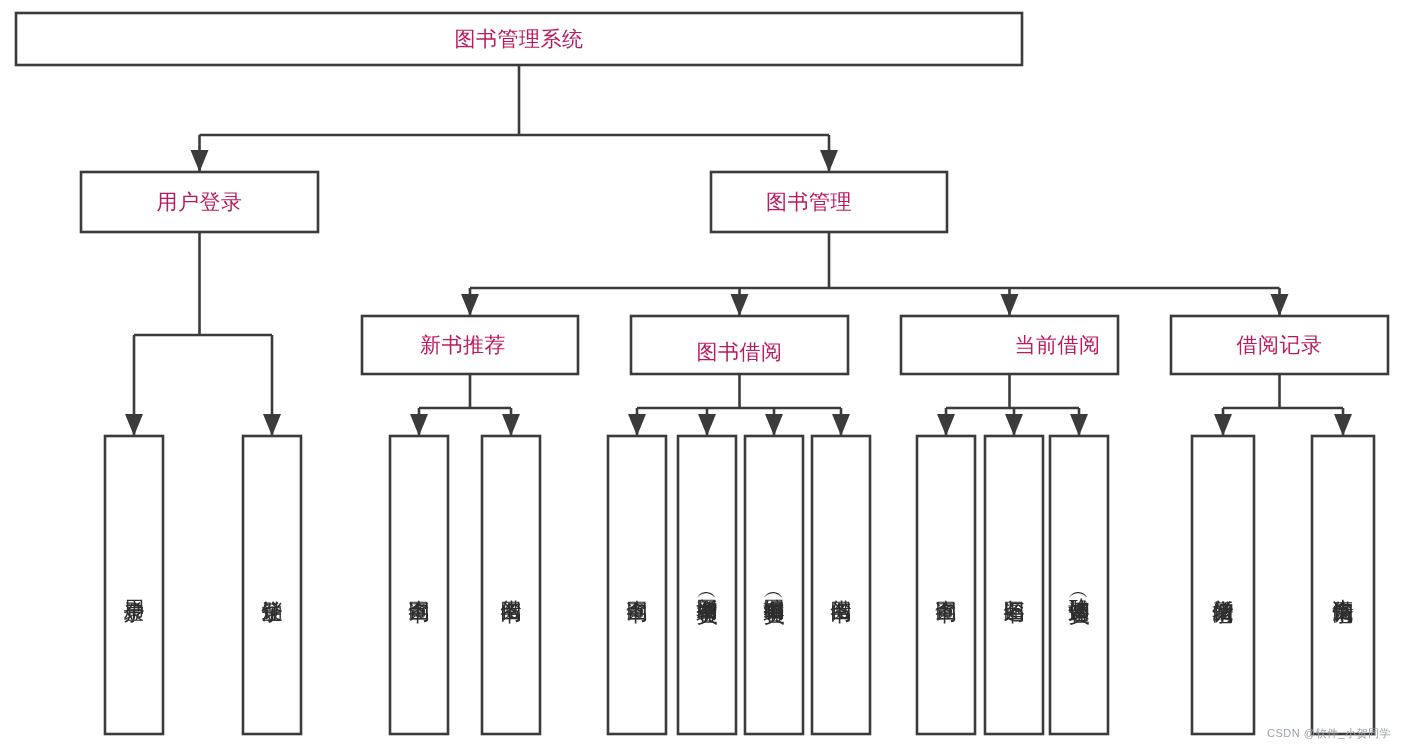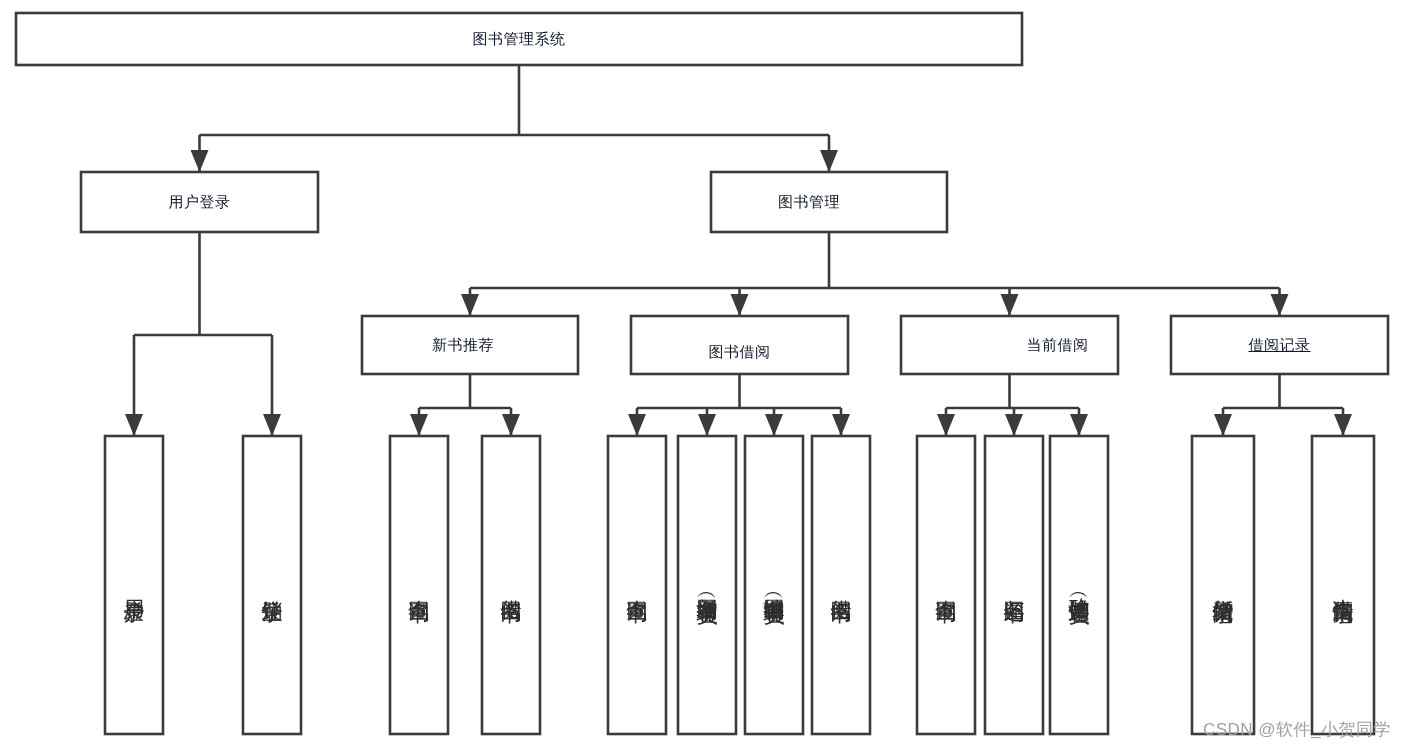--- a/index.html
+++ b/index.html
@@ -39,22 +39,22 @@
   }
   .arrow-head {
     fill: #3b3b3b;
     stroke: none;
   }
   .node-label-h {
     position: absolute;
     display: flex;
     align-items: center;
     justify-content: center;
-    color: #0f172a;
-    font-size: 15px;
+    color: #be185d;
+    font-size: 21px;
     line-height: 1.15;
     letter-spacing: 0.5px;
     white-space: nowrap;
     pointer-events: none;
   }
   .node-label-v {
     position: absolute;
     display: flex;
     align-items: center;
     justify-content: center;
@@ -63,21 +63,21 @@
     letter-spacing: 1px;
     writing-mode: vertical-rl;
     text-orientation: upright;
     pointer-events: none;
     overflow: hidden;
   }
   .watermark {
     position: absolute;
     right: 14px;
     bottom: 6px;
-    font-size: 17px;
+    font-size: 11px;
     color: #9aa0a6;
     letter-spacing: 0.5px;
     white-space: nowrap;
   }
 </style>
 </head>
 <body>
 
 <div id="diagram-root">
 
@@ -160,21 +160,21 @@
       </g>
   </svg>
 
   <div id="label-layer">
       <div class="node-label-h" style="left: 16px; top: 13px; width: 1006px; height: 52px;">图书管理系统</div>
       <div class="node-label-h" style="left: 81px; top: 172px; width: 237px; height: 60px;">用户登录</div>
       <div class="node-label-h" style="left: 711px; top: 172px; width: 196px; height: 60px;">图书管理</div>
       <div class="node-label-h" style="left: 362px; top: 316px; width: 202px; height: 58px;">新书推荐</div>
       <div class="node-label-h" style="left: 631px; top: 316px; width: 217px; height: 72px;">图书借阅</div>
       <div class="node-label-h" style="left: 901px; top: 316px; width: 217px; height: 58px; margin-left: 48px;">当前借阅</div>
-      <div class="node-label-h" style="left: 1171px; top: 316px; width: 217px; height: 58px; text-decoration: underline;">借阅记录</div>
+      <div class="node-label-h" style="left: 1171px; top: 316px; width: 217px; height: 58px;">借阅记录</div>
       <div class="node-label-v" style="left: 105px; top: 436px; width: 58px; height: 298px;">用户登录</div>
       <div class="node-label-v" style="left: 243px; top: 436px; width: 58px; height: 298px;">注销登录</div>
       <div class="node-label-v" style="left: 390px; top: 436px; width: 58px; height: 298px;">查询图书</div>
       <div class="node-label-v" style="left: 482px; top: 436px; width: 58px; height: 298px;">借阅图书</div>
       <div class="node-label-v" style="left: 608px; top: 436px; width: 58px; height: 298px;">查询图书</div>
       <div class="node-label-v" style="left: 678px; top: 436px; width: 58px; height: 298px;">新增图书（管理员）</div>
       <div class="node-label-v" style="left: 745px; top: 436px; width: 58px; height: 298px;">编辑图书（管理员）</div>
       <div class="node-label-v" style="left: 812px; top: 436px; width: 58px; height: 298px;">借阅图书</div>
       <div class="node-label-v" style="left: 917px; top: 436px; width: 58px; height: 298px;">查询图书</div>
       <div class="node-label-v" style="left: 985px; top: 436px; width: 58px; height: 298px;">归还图书</div>

